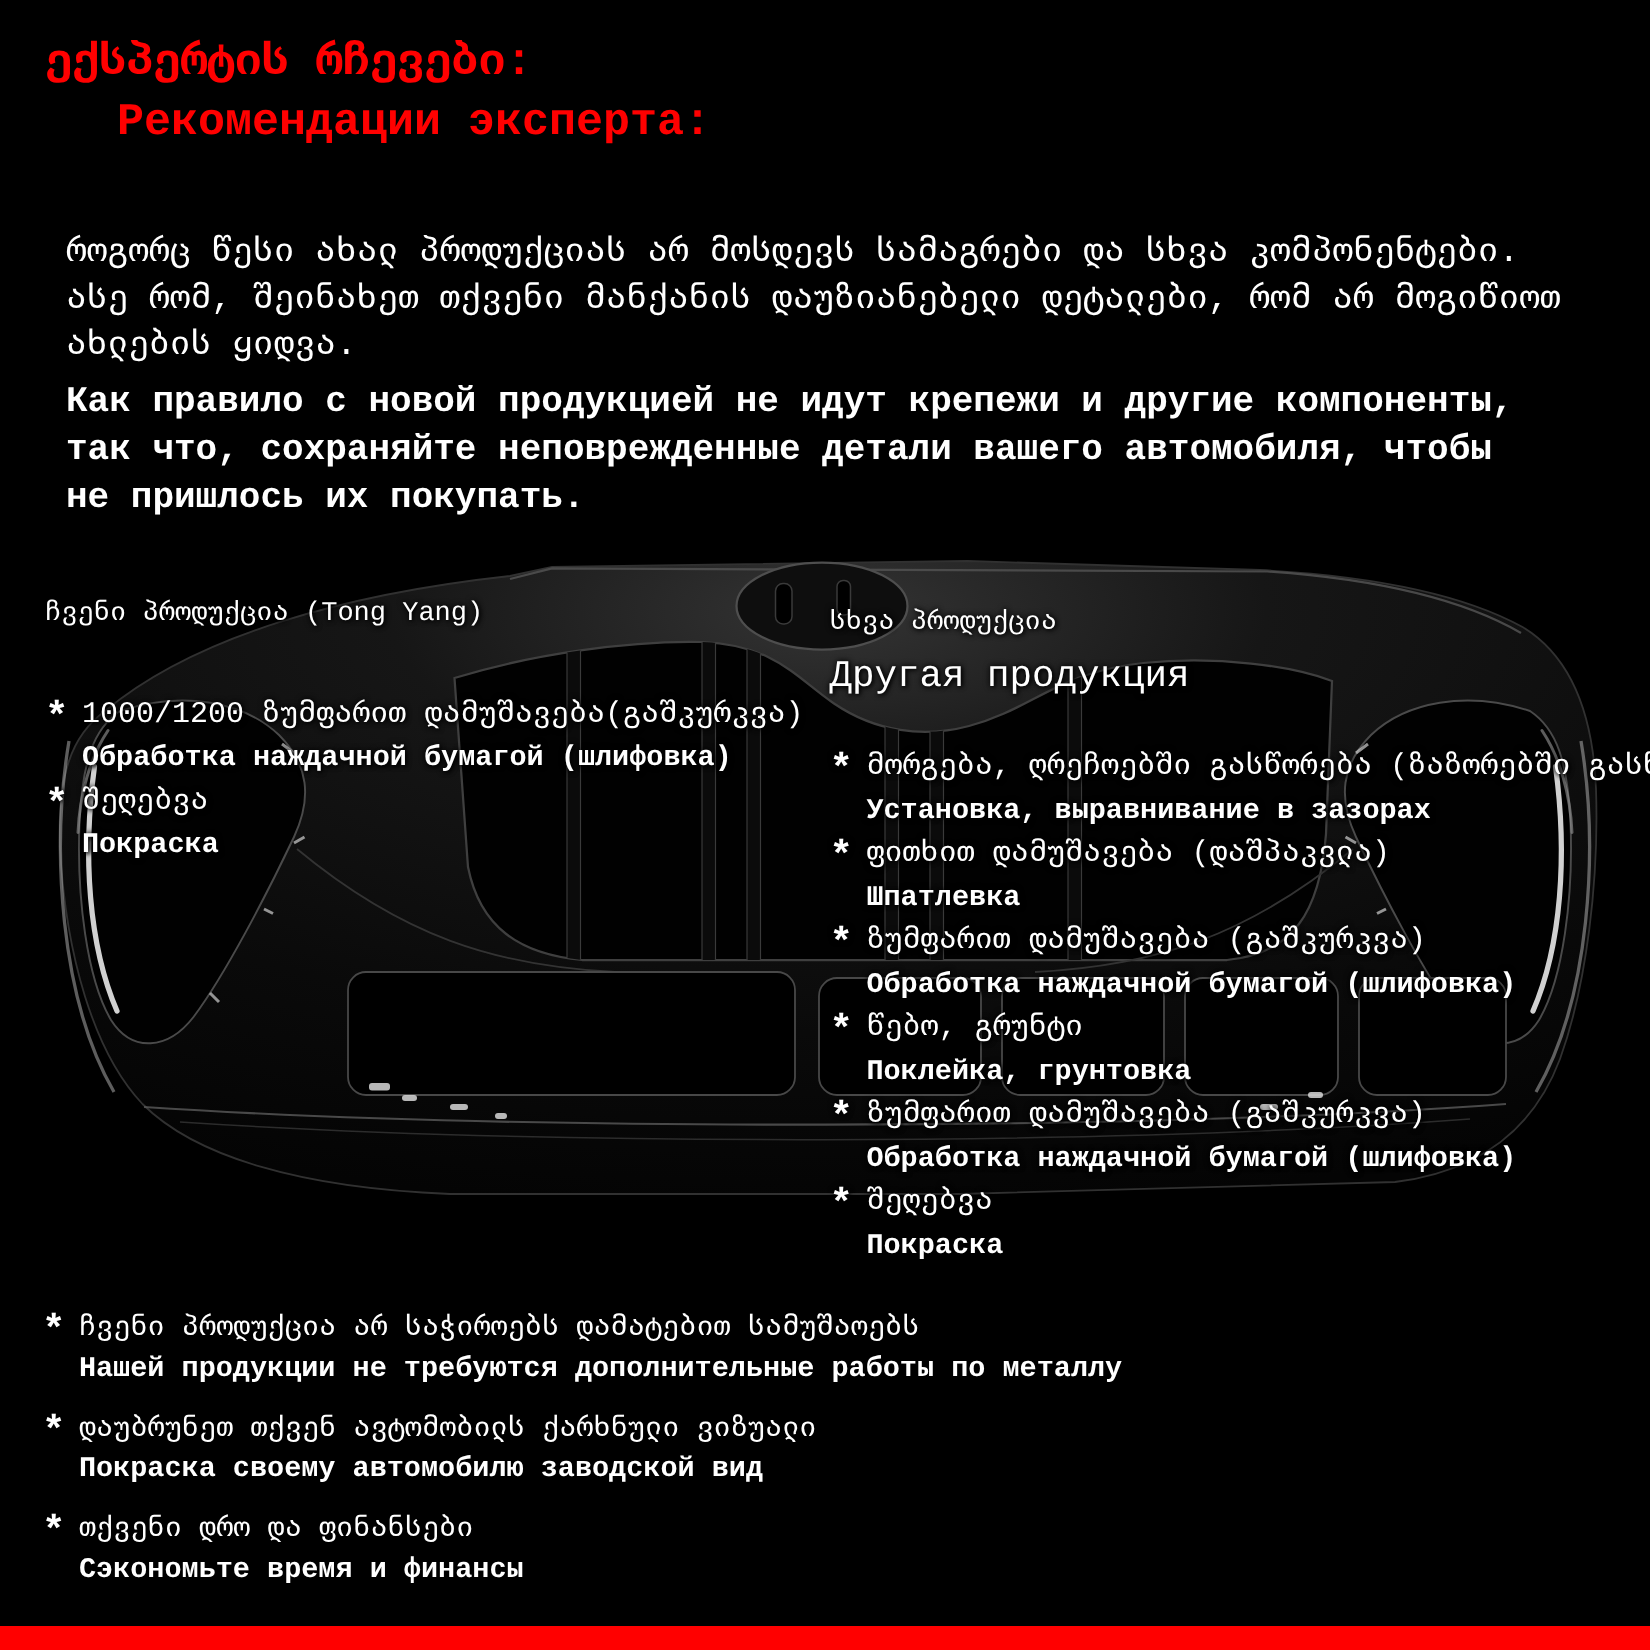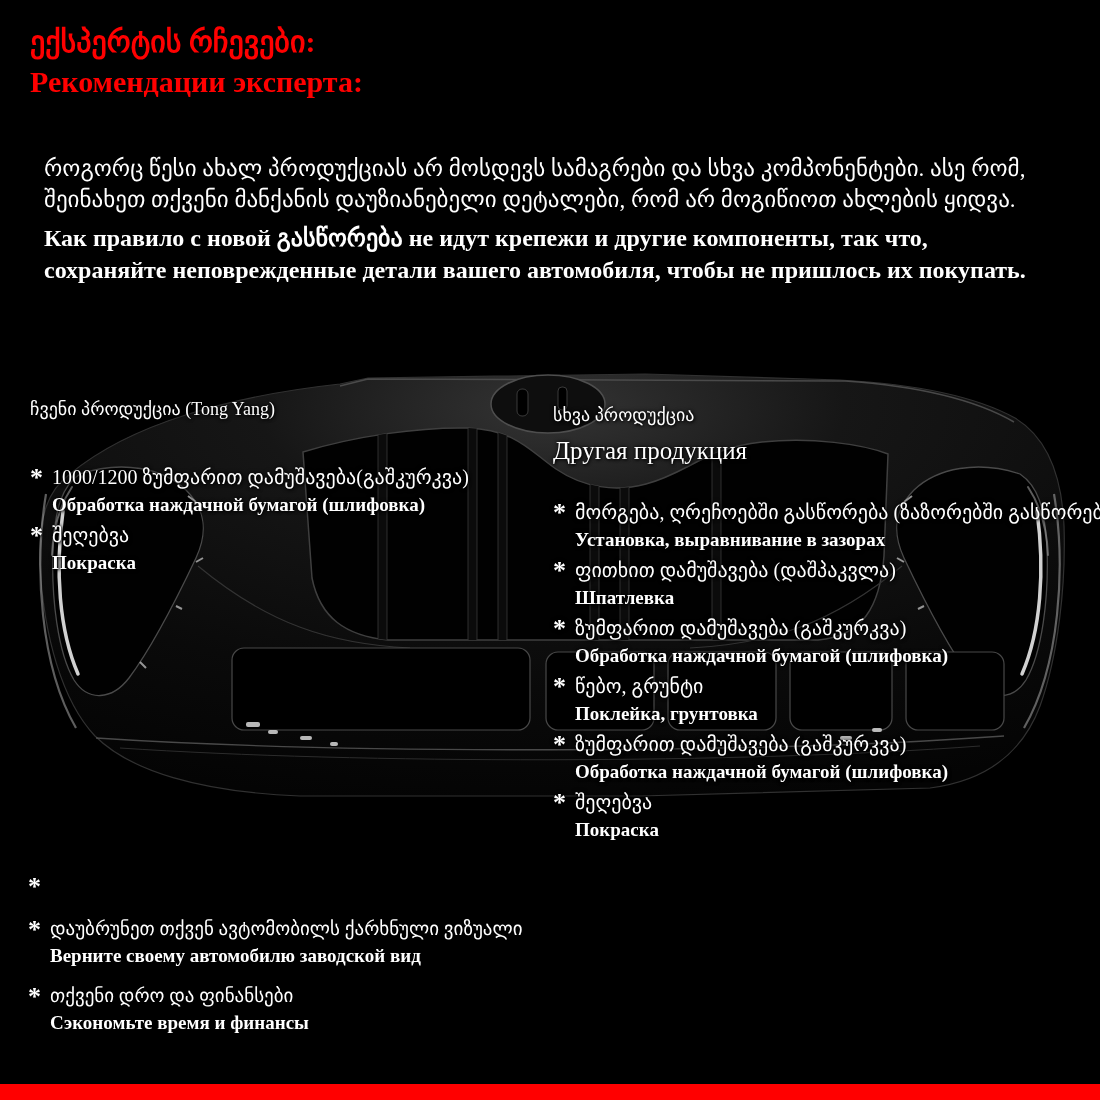--- a/index.html
+++ b/index.html
@@ -1,24 +1,24 @@
 <!DOCTYPE html>
 <html><head>
 <meta charset="utf-8">
 <style>
   html,body{margin:0;padding:0;background:#000;}
   .page{
     position:relative;width:1100px;height:1100px;background:#000;
-    overflow:hidden;font-family:Liberation Serif, serif;color:#fff;
+    overflow:hidden;font-family:Liberation Mono, monospace;color:#fff;
   }
   .abs{position:absolute;}
   
   .title{left:30px;top:22px;color:#ff0000;font-weight:bold;}
   .title-ka{font-size:30px;line-height:40px;}
-  .title-ru{font-size:30px;line-height:40px;}
+  .title-ru{font-size:30px;line-height:40px;margin-left:48px;}
   
   .intro{left:44px;top:153px;width:1012px;text-shadow:1px 1px 2px #000;}
   .intro-ka{font-size:23px;line-height:31px;margin-bottom:7px;}
   .intro-ru{font-size:24px;line-height:32px;font-weight:bold;max-width:985px;}
   
   .bumper{left:0;top:356px;width:1100px;height:446px;}
   
   .col{z-index:2;text-shadow:1px 1px 3px #000,0 0 4px #000;}
   .col-left{left:30px;top:392px;width:520px;}
   .col-right{left:553px;top:398px;width:547px;}
@@ -43,21 +43,21 @@
 
 <div class="page">
 
   <div class="abs title">
     <div class="title-ka">ექსპერტის რჩევები:</div>
     <div class="title-ru">Рекомендации эксперта:</div>
   </div>
 
   <div class="abs intro">
     <div class="intro-ka">როგორც წესი ახალ პროდუქციას არ მოსდევს სამაგრები და სხვა კომპონენტები. ასე რომ, შეინახეთ თქვენი მანქანის დაუზიანებელი დეტალები, რომ არ მოგიწიოთ ახლების ყიდვა.</div>
-    <div class="intro-ru">Как правило с новой გასწორება не идут крепежи и другие компоненты, так что, сохраняйте неповрежденные детали вашего автомобиля, чтобы не пришлось их покупать.</div>
+    <div class="intro-ru">Как правило с новой продукцией не идут крепежи и другие компоненты, так что, сохраняйте неповрежденные детали вашего автомобиля, чтобы не пришлось их покупать.</div>
   </div>
 
   <svg class="abs bumper" viewBox="0 0 1100 446" preserveAspectRatio="none" aria-hidden="true">
     <defs>
       <radialGradient id="gSheen" cx="0.5" cy="0.08" r="0.95">
         <stop offset="0" stop-color="#343434"></stop>
         <stop offset="0.3" stop-color="#161616"></stop>
         <stop offset="0.7" stop-color="#0a0a0a"></stop>
         <stop offset="1" stop-color="#040404"></stop>
       </radialGradient>
@@ -188,26 +188,30 @@
           <div class="li-ka">შეღებვა</div>
           <div class="li-ru">Покраска</div>
         </div>
       </div>
     </div>
   </div>
 
   <div class="abs benefits">
     <div class="li">
       <span class="mark">*</span>
+      <div>
+        <div class="li-ka">ჩვენი პროდუქცია არ საჭიროებს დამატებით სამუშაოებს</div>
+        <div class="li-ru">Нашей продукции не требуются дополнительные работы по металлу</div>
+      </div>
     </div>
     <div class="li">
       <span class="mark">*</span>
       <div>
         <div class="li-ka">დაუბრუნეთ თქვენ ავტომობილს ქარხნული ვიზუალი</div>
-        <div class="li-ru">Верните своему автомобилю заводской вид</div>
+        <div class="li-ru">Покраска своему автомобилю заводской вид</div>
       </div>
     </div>
     <div class="li">
       <span class="mark">*</span>
       <div>
         <div class="li-ka">თქვენი დრო და ფინანსები</div>
         <div class="li-ru">Сэкономьте время и финансы</div>
       </div>
     </div>
   </div>

